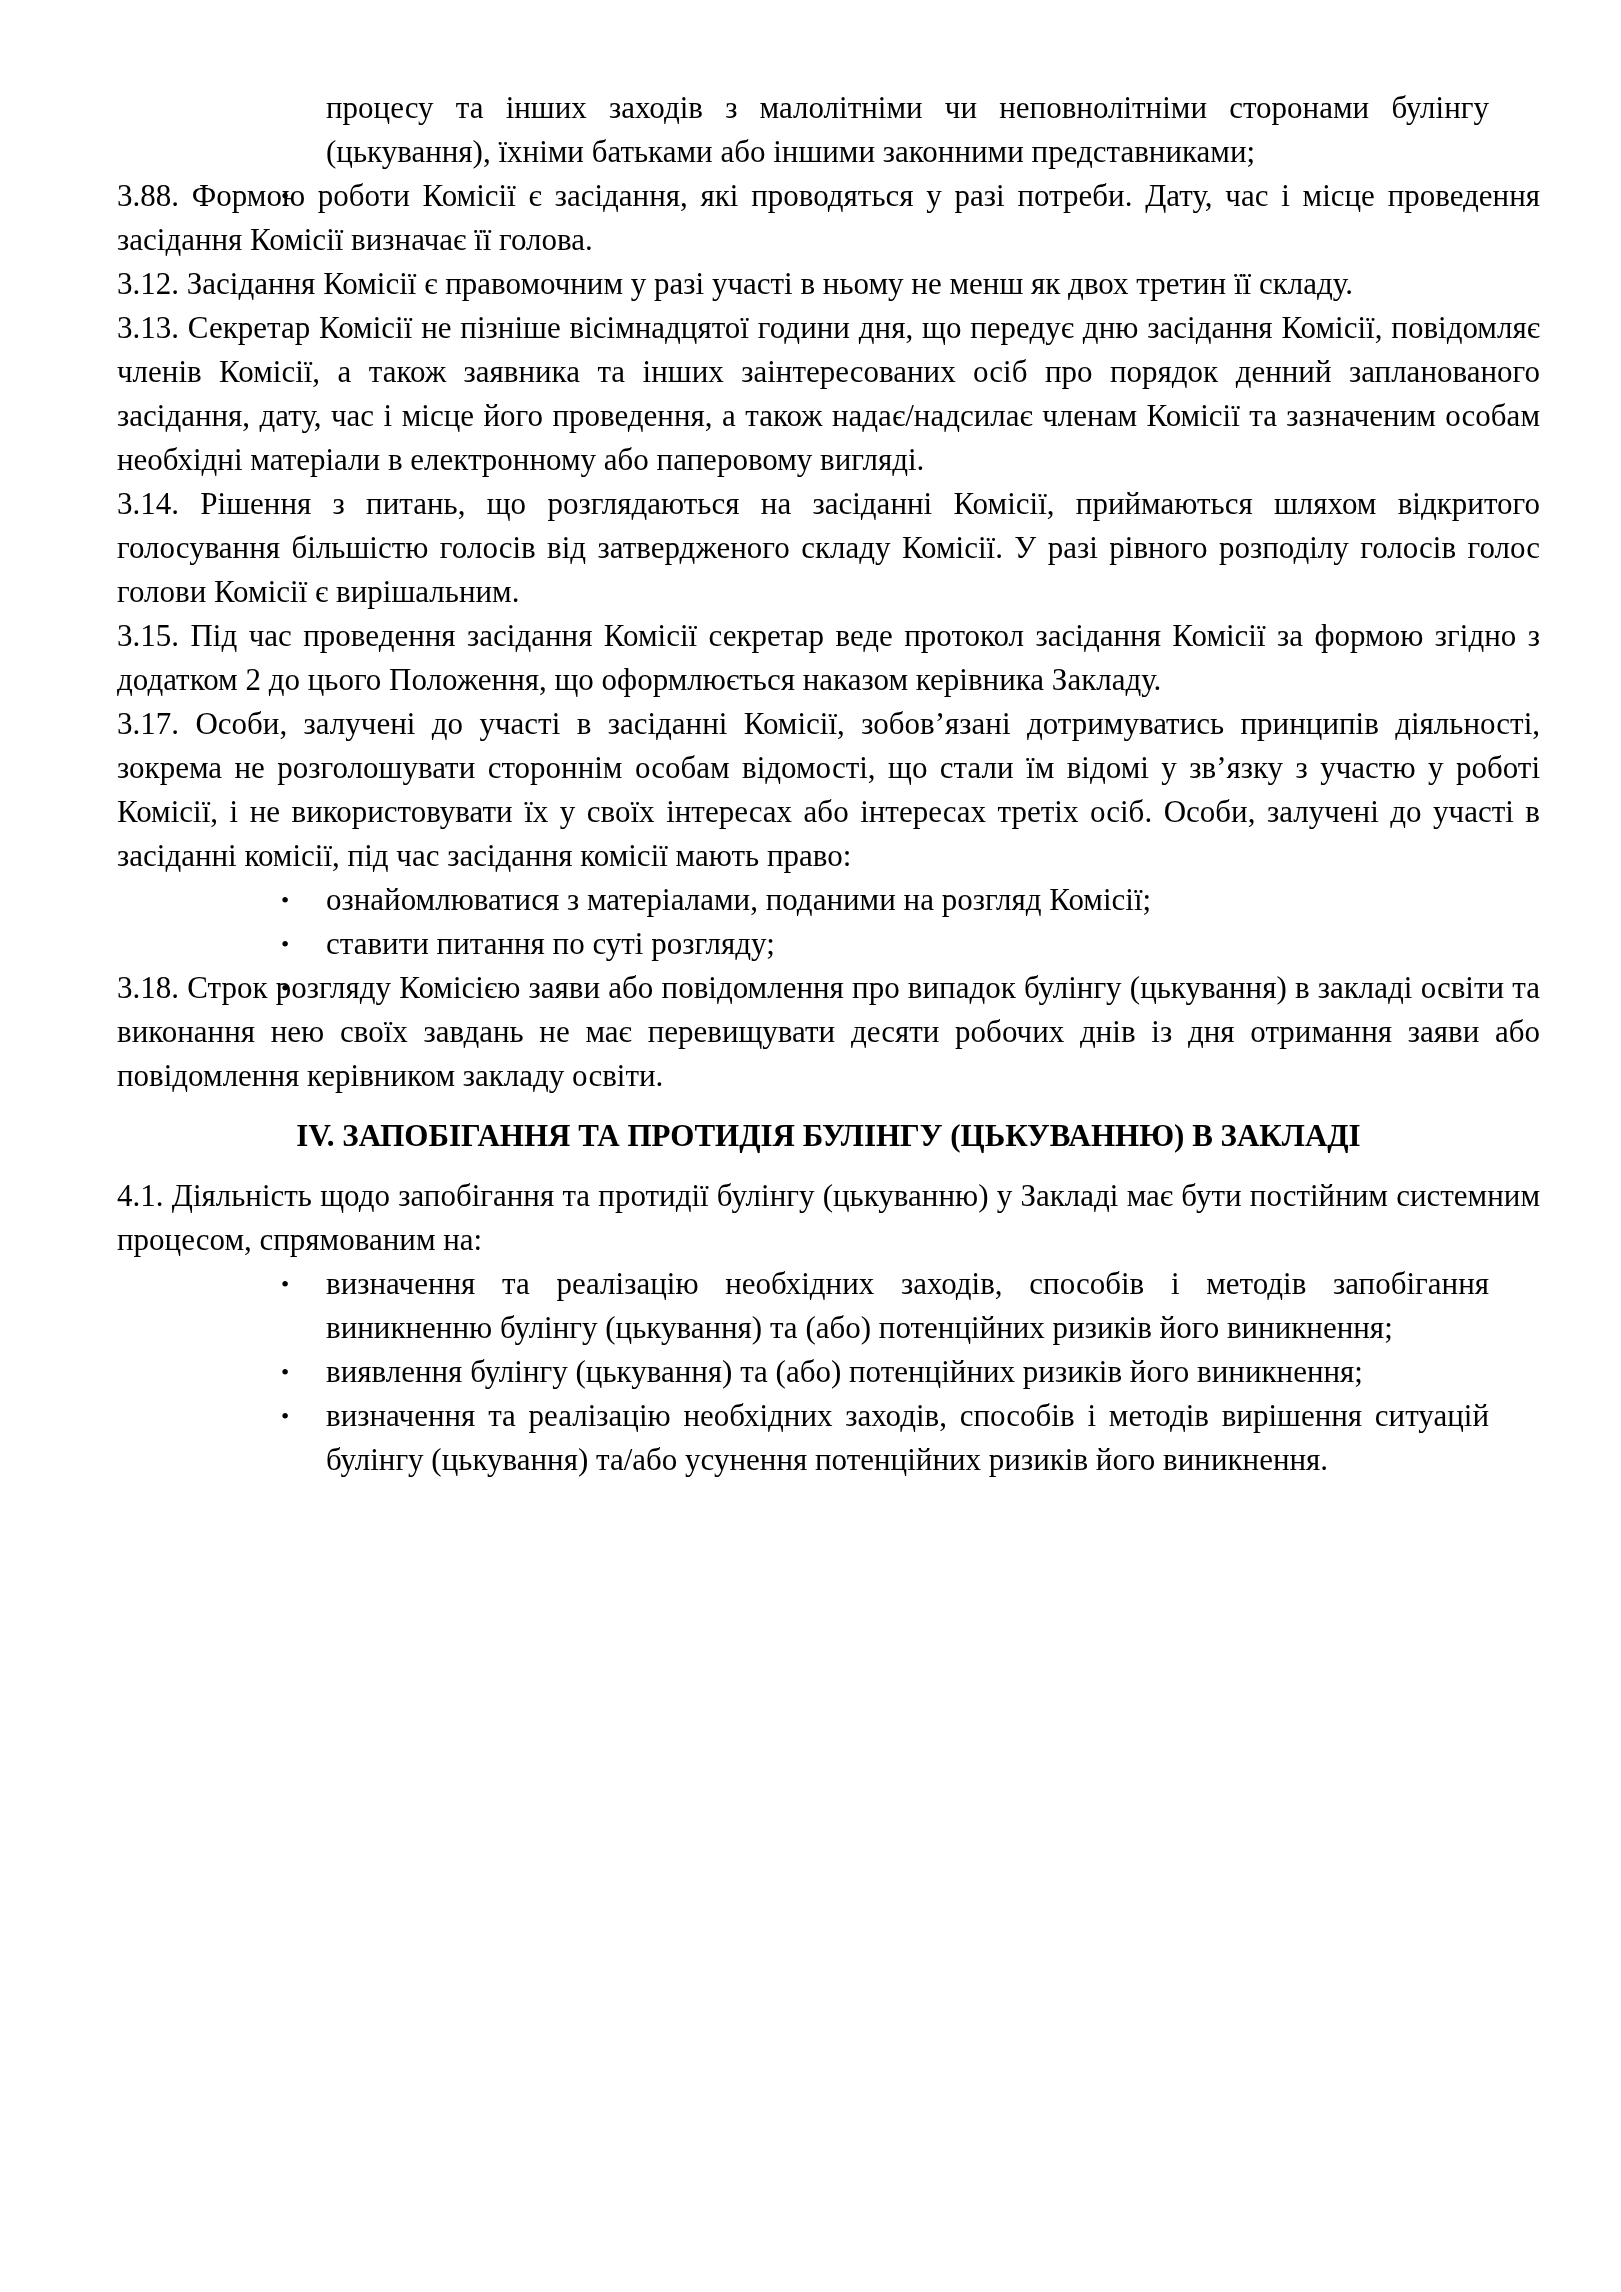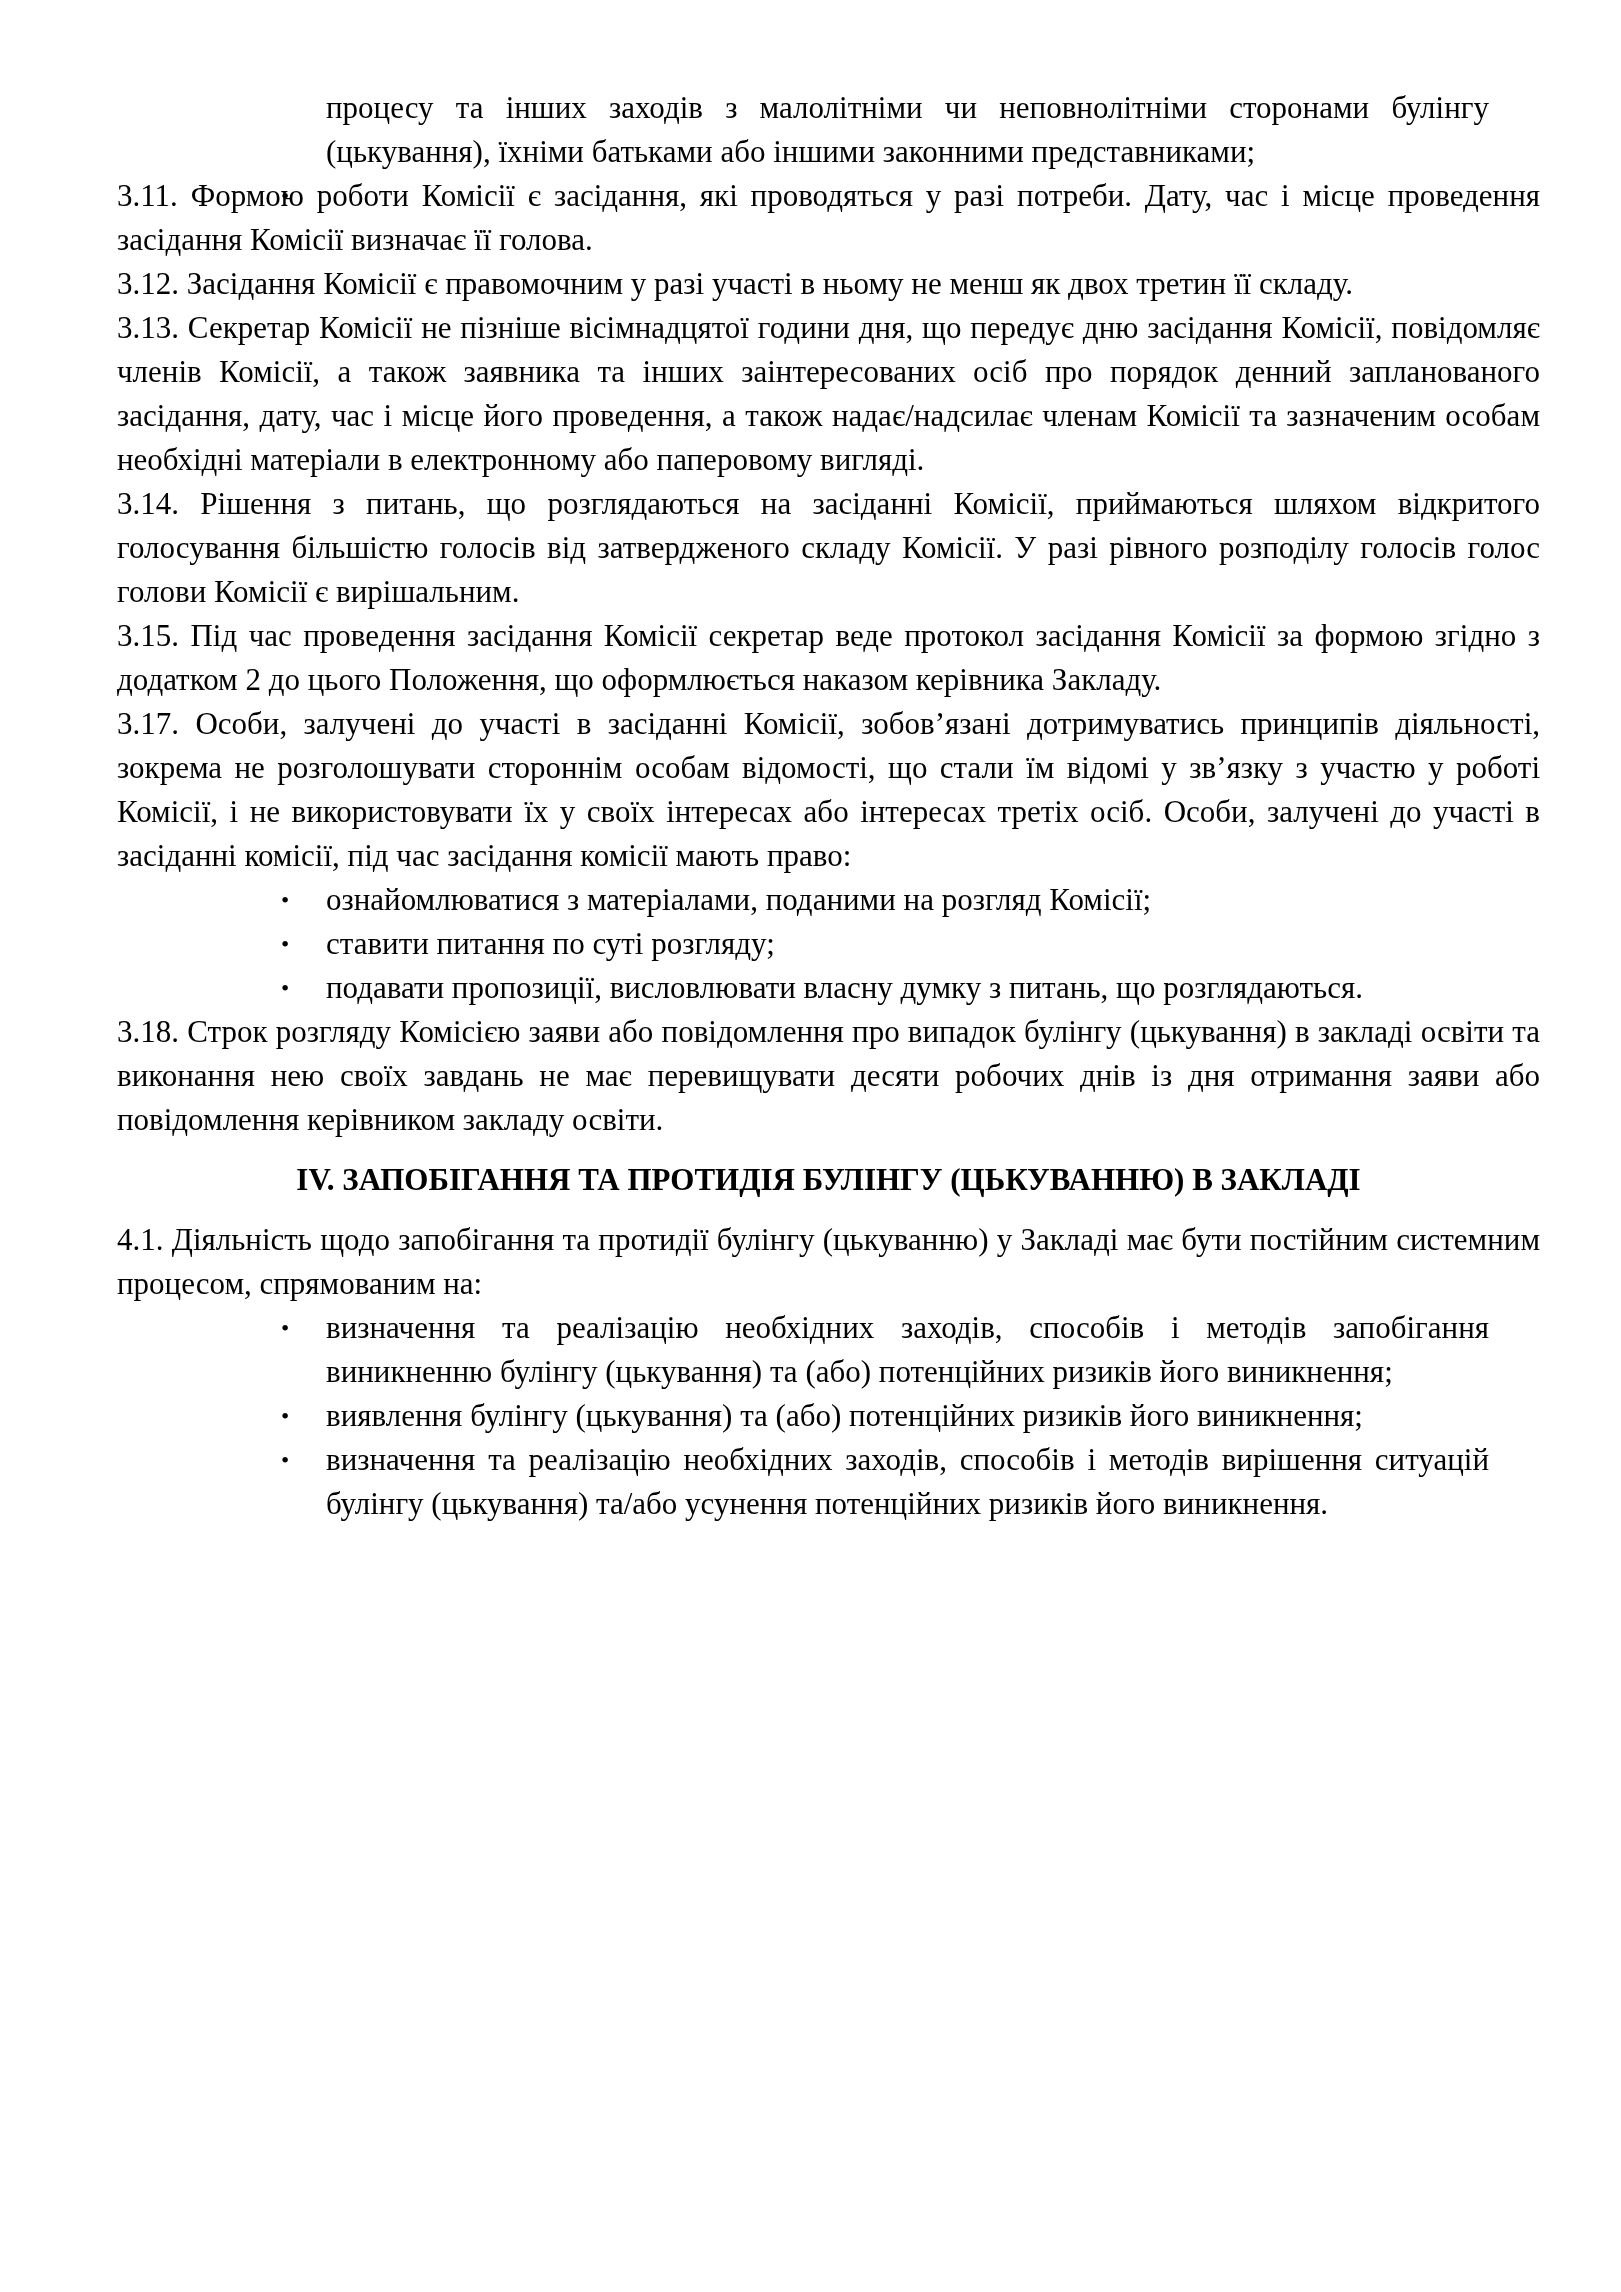--- a/index.html
+++ b/index.html
@@ -58,21 +58,21 @@
   <ul class="bullets">
     <li>
       <span>процесу та інших заходів з малолітніми чи неповнолітніми сторонами булінгу (цькування), їхніми батьками або іншими законними представниками;</span>
     </li>
     <li>
       <span class="bullet">•</span>
     </li>
   </ul>
 
   <p class="para">
-    <span class="num">3.11.</span>
+    <span class="num">3.88.</span>
     <span>Формою роботи Комісії є засідання, які проводяться у разі потреби. Дату, час і місце проведення засідання Комісії визначає її голова.</span>
   </p>
   <p class="para">
     <span class="num">3.12.</span>
     <span>Засідання Комісії є правомочним у разі участі в ньому не менш як двох третин її складу.</span>
   </p>
   <p class="para">
     <span class="num">3.13.</span>
     <span>Секретар Комісії не пізніше вісімнадцятої години дня, що передує дню засідання Комісії, повідомляє членів Комісії, а також заявника та інших заінтересованих осіб про порядок денний запланованого засідання, дату, час і місце його проведення, а також надає/надсилає членам Комісії та зазначеним особам необхідні матеріали в електронному або паперовому вигляді.</span>
   </p>
@@ -93,21 +93,20 @@
     <li>
       <span class="bullet">•</span>
       <span>ознайомлюватися з матеріалами, поданими на розгляд Комісії;</span>
     </li>
     <li>
       <span class="bullet">•</span>
       <span>ставити питання по суті розгляду;</span>
     </li>
     <li>
       <span class="bullet">•</span>
-      <span>подавати пропозиції, висловлювати власну думку з питань, що розглядаються.</span>
     </li>
   </ul>
 
   <p class="para">
     <span class="num">3.18.</span>
     <span>Строк розгляду Комісією заяви або повідомлення про випадок булінгу (цькування) в закладі освіти та виконання нею своїх завдань не має перевищувати десяти робочих днів із дня отримання заяви або повідомлення керівником закладу освіти.</span>
   </p>
 
   <h2 class="heading">IV. ЗАПОБІГАННЯ ТА ПРОТИДІЯ БУЛІНГУ (ЦЬКУВАННЮ) В ЗАКЛАДІ</h2>
 

